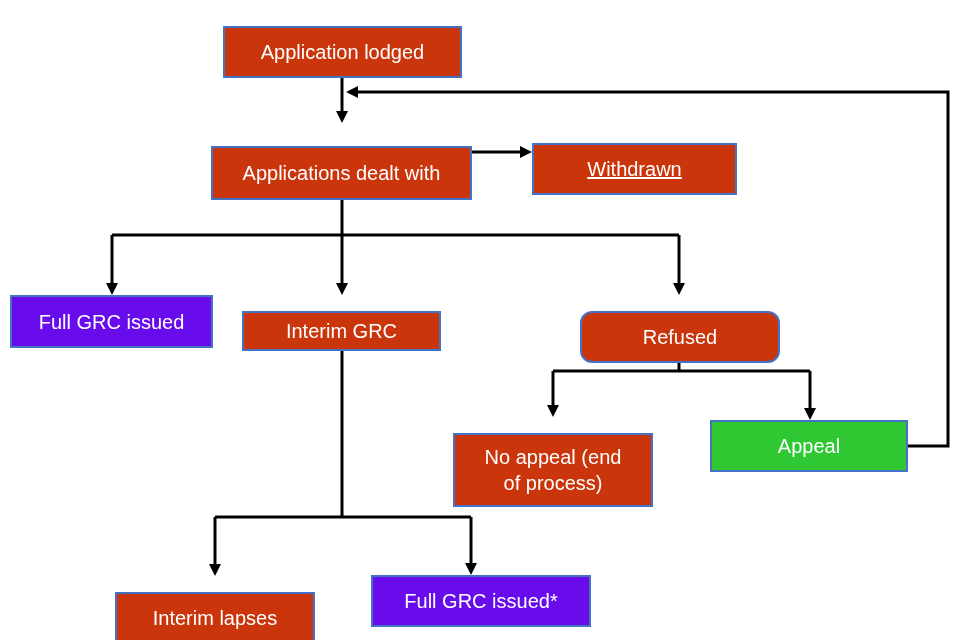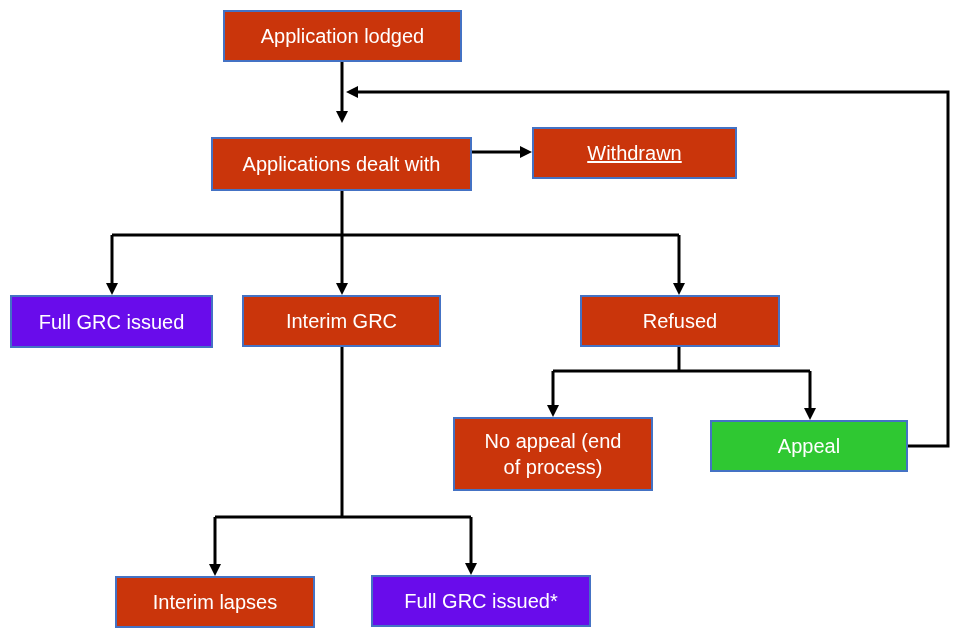--- a/index.html
+++ b/index.html
@@ -32,30 +32,30 @@
     display: flex;
     align-items: center;
     justify-content: center;
     text-align: center;
     color: var(--text_white, #fff);
     font-size: 20px;
     line-height: 26px;
     border: 2px solid var(--border_blue, #4472C4);
     padding: 0 8px;
   }
-  .c-red    { background: var(--node_red, #CA350B); }
+  .c-red    { background: var(--node_red, #CA350B); margin-top: 16px; }
   .c-purple { background: var(--node_purple, #690CEB); }
   .c-green  { background: var(--node_green, #2FC832); }
 
   .n0 { left: 223px; top: 10px;  width: 239px; height: 52px; }
-  .n1 { left: 211px; top: 137px; width: 261px; height: 54px; }
+  .n1 { left: 211px; top: 130px; width: 261px; height: 54px; }
   .n2 { left: 532px; top: 127px; width: 205px; height: 52px; text-decoration: underline; }
   .n3 { left: 10px;  top: 295px; width: 203px; height: 53px; }
-  .n4 { left: 242px; top: 295px; width: 199px; height: 52px; }
-  .n5 { left: 580px; top: 295px; width: 200px; height: 52px; }
+  .n4 { left: 242px; top: 295px; width: 199px; height: 40px; }
+  .n5 { left: 580px; top: 295px; width: 200px; height: 52px; border-radius: 12px; }
   .n6 { left: 453px; top: 417px; width: 200px; height: 74px; padding: 0 24px; }
   .n7 { left: 710px; top: 420px; width: 198px; height: 52px; }
   .n8 { left: 115px; top: 576px; width: 200px; height: 52px; }
   .n9 { left: 371px; top: 575px; width: 220px; height: 52px; }
 </style>
 </head>
 <body>
 
 <div id="canvas">
 

